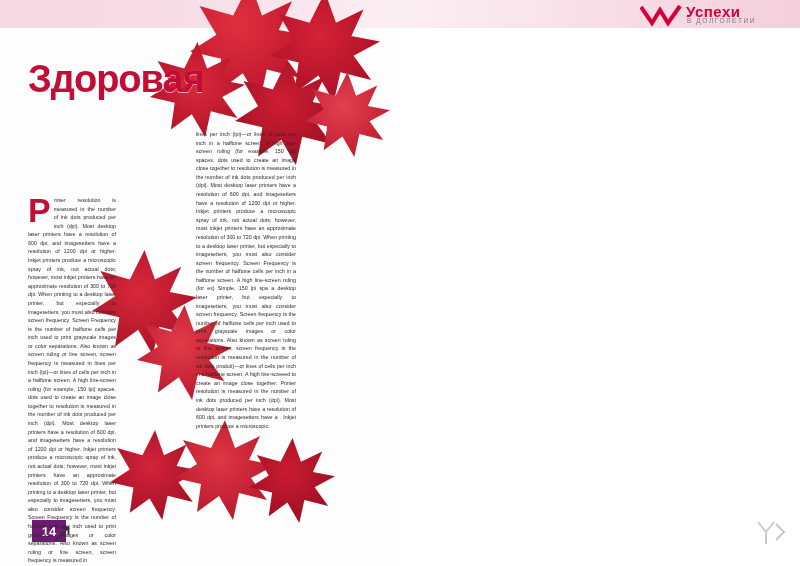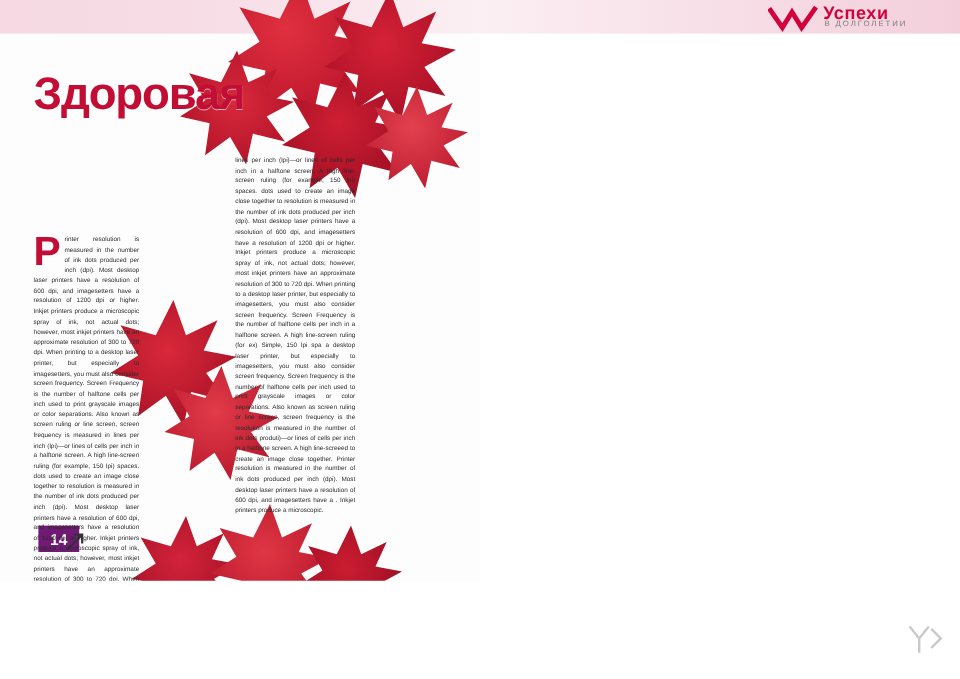--- a/index.html
+++ b/index.html
@@ -6,21 +6,21 @@
   body{
     width:800px;height:566px;
     background:#ffffff;
     font-family:"Liberation Sans", sans-serif;
     overflow:hidden;
     position:relative;
   }
   .spread{position:absolute;left:0;top:0;width:800px;height:566px;background:#fff;}
 
   
-  .page-left{position:absolute;left:0;top:0;width:400px;height:484px;background:#fdfdfd;overflow:hidden;}
+  .page-left{position:absolute;left:0;top:0;width:400px;height:566px;background:#fdfdfd;overflow:hidden;}
   .page-right{position:absolute;left:400px;top:0;width:400px;height:566px;background:#ffffff;overflow:hidden;}
 
   
   .hdr-left{
     position:absolute;left:0;top:0;width:400px;height:28px;
     background:linear-gradient(90deg,#f6d9e2 0%,#f7dde6 45%,#fbeff3 100%);
   }
   .hdr-right{
     position:absolute;left:0;top:0;width:400px;height:28px;
     background:linear-gradient(90deg,#fbeff3 0%,#f7dde6 55%,#f3cfdb 100%);

